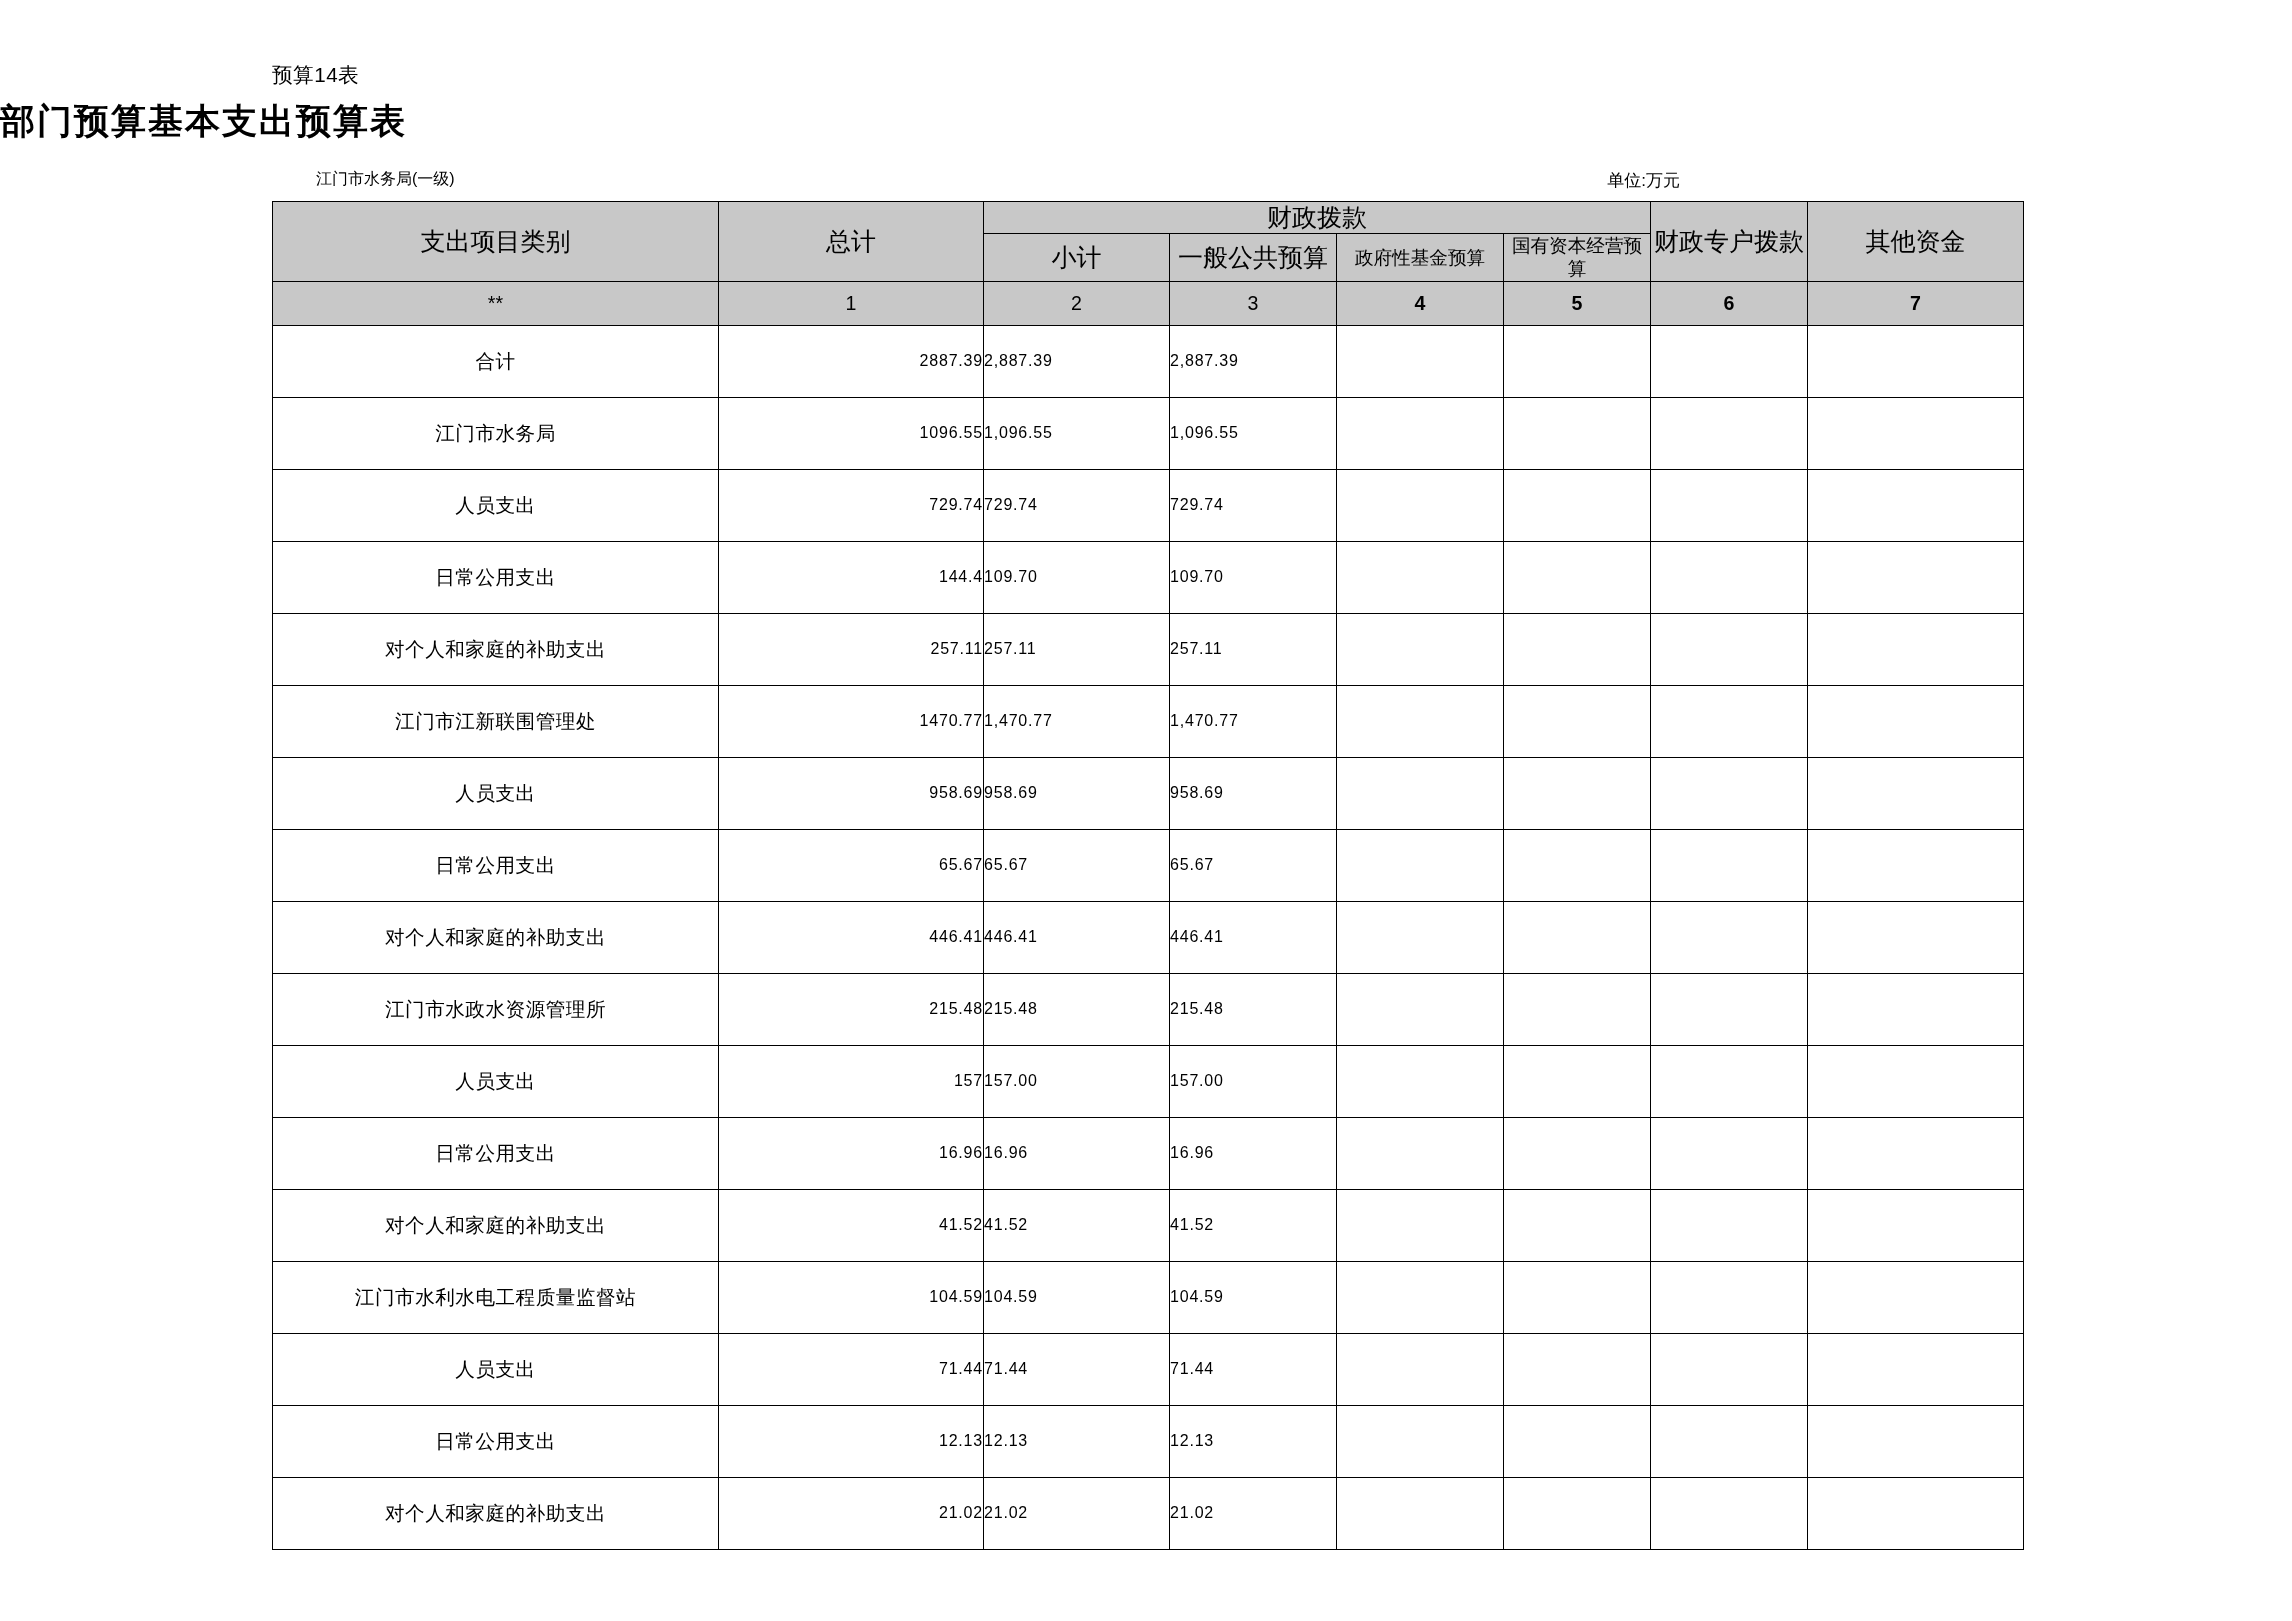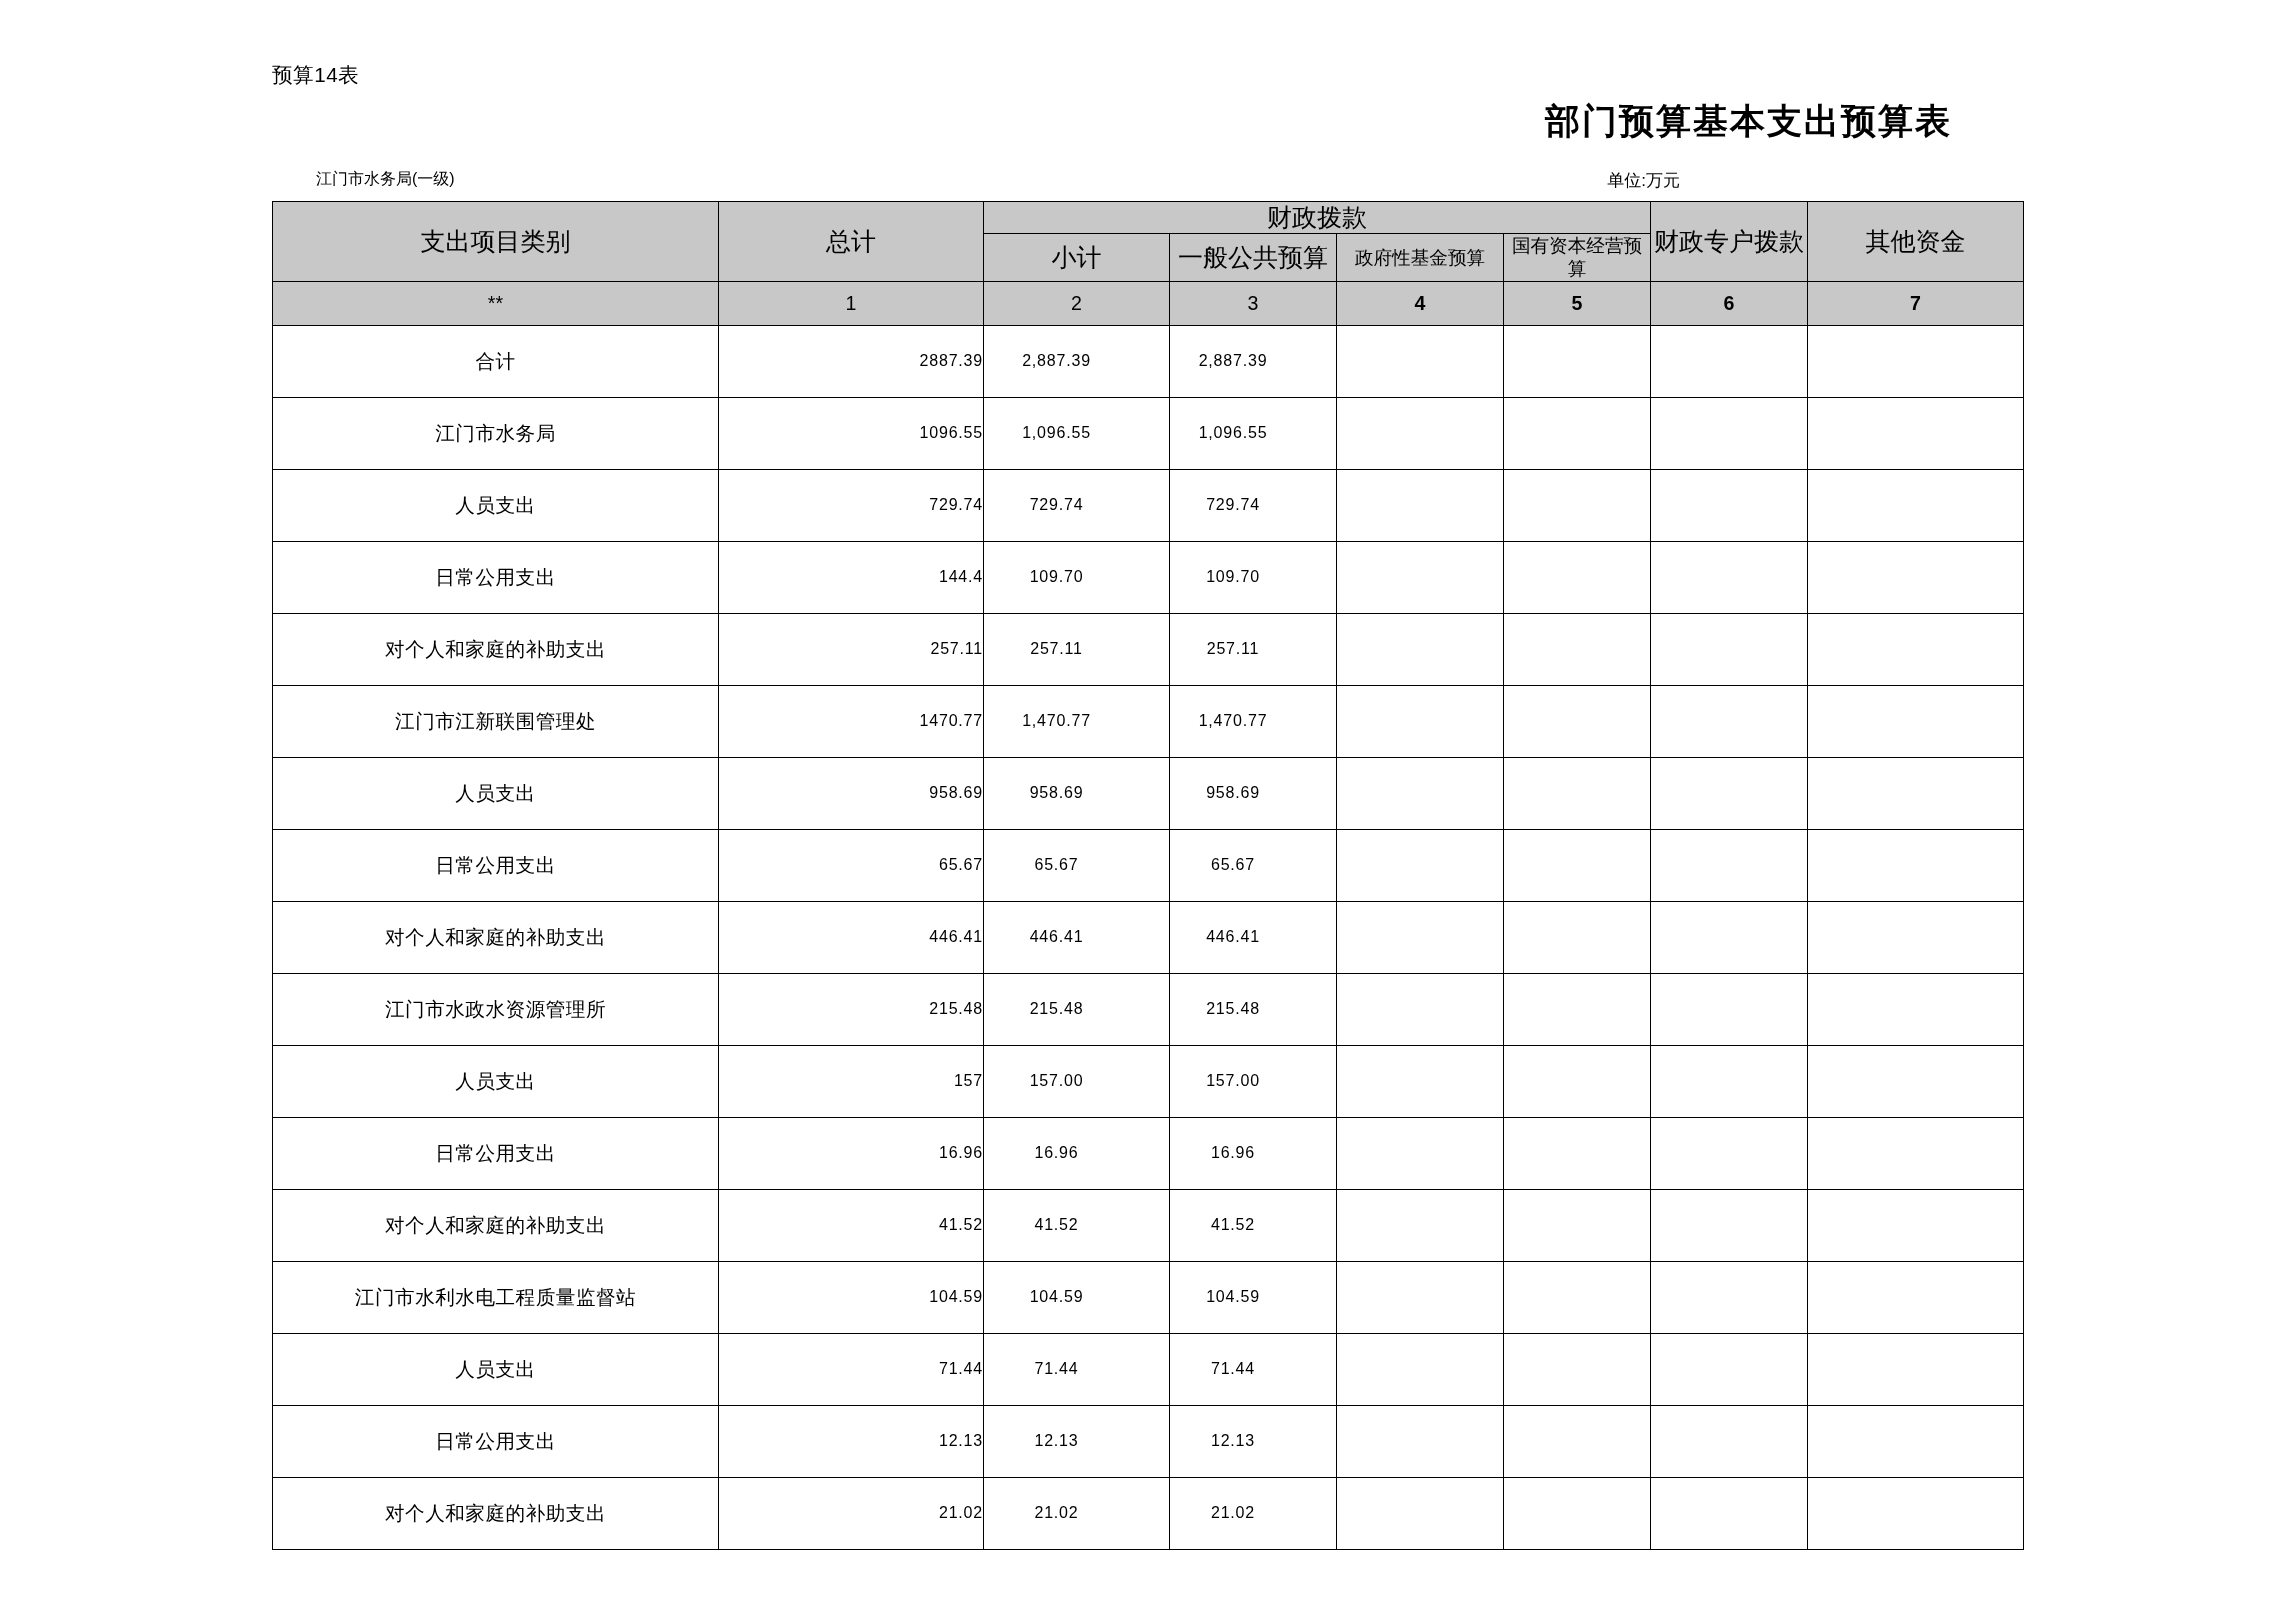--- a/index.html
+++ b/index.html
@@ -27,21 +27,21 @@
     left: 272px;
     top: 61px;
     font-size: 20.6px;
     letter-spacing: 0.5px;
   }
   .doc-title {
     position: absolute;
     left: 0;
     right: 0;
     top: 98px;
-    text-align: right;
+    text-align: left;
     font-size: 35px;
     font-weight: bold;
     letter-spacing: 2px;
   }
   .subhead {
     position: absolute;
     left: 272px;
     right: 272px;
     top: 169px;
     height: 27.4px;
@@ -104,21 +104,21 @@
   td.cat.indent {
   }
   td.num {
     height: 71px;
     text-align: right;
     padding-right: 13.7px;
     font-size: 16px;
     letter-spacing: 0.8px;
   }
   td.num.mid {
-    text-align: center;
+    text-align: left;
     padding-right: 40px;
   }
   td.blank {
     height: 71px;
   }
   .col-cat { width: 446px; }
   .col-total { width: 265px; }
   .col-sub { width: 186px; }
   .col-gen { width: 167px; }
   .col-gov { width: 167px; }

